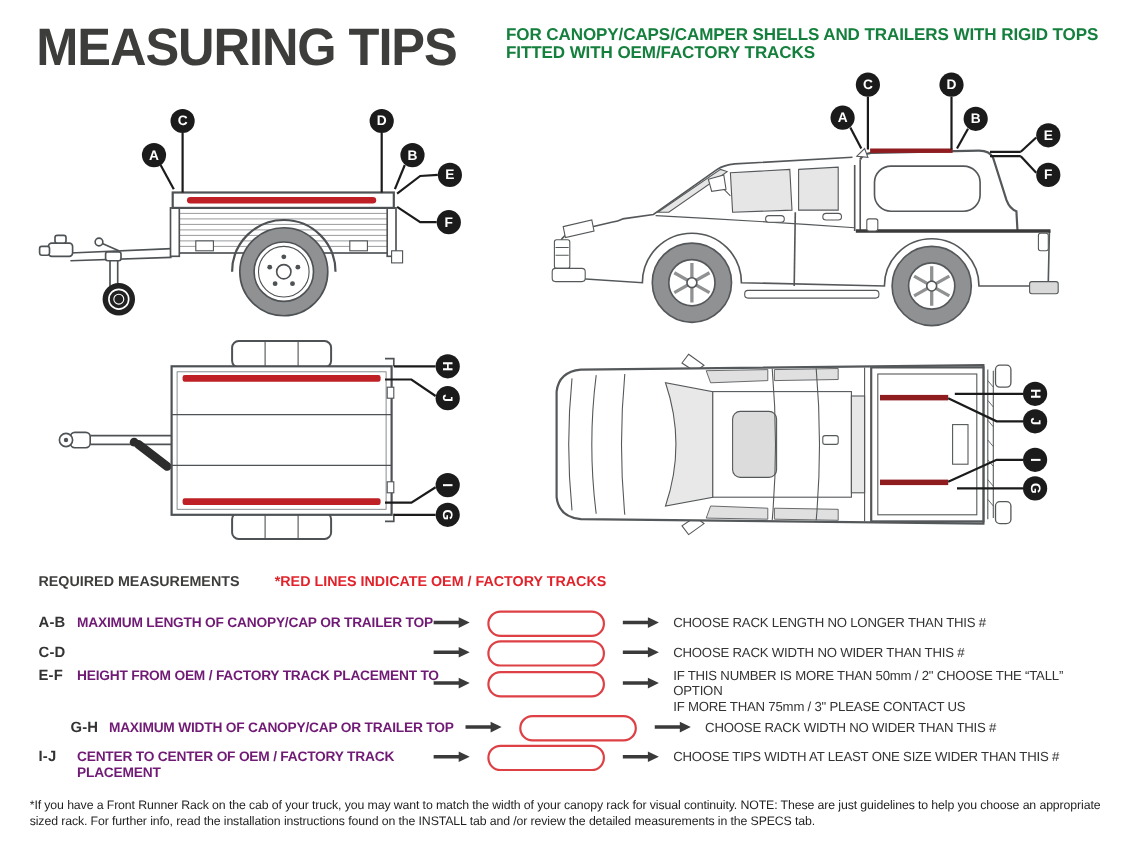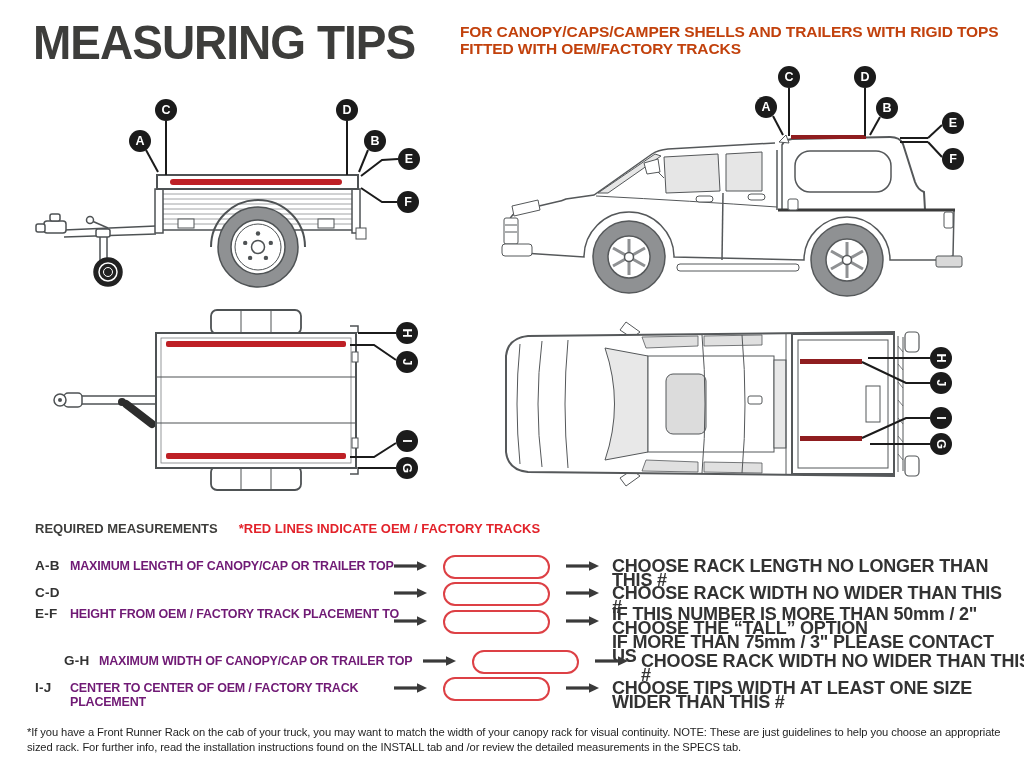--- a/index.html
+++ b/index.html
@@ -8,35 +8,35 @@
     font-family:"Liberation Sans",sans-serif;color:#3d3d3b;overflow:hidden;
   }
   .abs{position:absolute;}
   
   #page-title{
     left:33px;top:14px;font-size:46px;font-weight:800;letter-spacing:-1px;
     transform:scaleY(1.04);transform-origin:top left;color:#3d3d3b;white-space:nowrap;
   }
   #subtitle{
     left:460px;top:23px;font-size:15.5px;font-weight:700;line-height:17px;
-    letter-spacing:-0.1px;color:#c2410c;
+    letter-spacing:-0.1px;color:#15803d;
   }
   
   .diagram svg{display:block;}
   .badge-letter{font-family:"Liberation Sans",sans-serif;font-weight:700;font-size:12.5px;fill:#ffffff;}
   
   #legend{left:35px;top:521px;font-size:13px;font-weight:700;white-space:nowrap;}
-  #legend .red{color:#e2222a;margin-left:21px;}
+  #legend .red{color:#e2222a;margin-left:32px;}
   .m-row{left:0;top:0;width:1024px;height:30px;position:absolute;}
   .m-code{position:absolute;left:35px;top:0;font-size:13.5px;font-weight:700;letter-spacing:0.2px;color:#333;}
   .m-desc{position:absolute;left:70px;top:1px;width:330px;font-size:12.5px;font-weight:700;letter-spacing:-0.2px;line-height:14px;color:#701a75;}
   .m-arrow1{position:absolute;left:394px;top:2px;}
   .m-pill{position:absolute;left:443px;top:-3px;width:103px;height:20px;border:2px solid #dd4045;border-radius:13px;background:#fff;}
   .m-arrow2{position:absolute;left:566px;top:2px;}
-  .m-inst{position:absolute;left:612px;top:1px;width:402px;font-size:18px;font-weight:700;letter-spacing:-0.2px;line-height:14px;color:#333;}
+  .m-inst{position:absolute;left:612px;top:1px;width:402px;font-size:12px;font-weight:400;letter-spacing:-0.2px;line-height:14px;color:#333;}
   .row-ef .m-arrow1,.row-ef .m-arrow2{top:9px;}
   .row-ef .m-pill{top:4px;}
   
   #footnote{
     left:27px;top:725px;width:990px;font-size:11.2px;line-height:14.5px;
     font-weight:400;color:#1f1f1f;letter-spacing:-0.1px;
   }
 </style>
 </head>
 <body>

